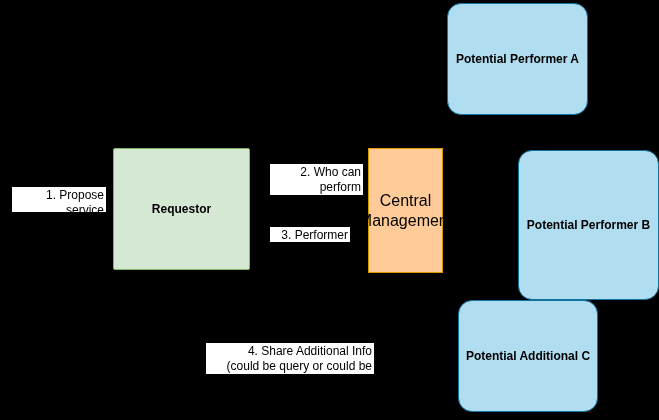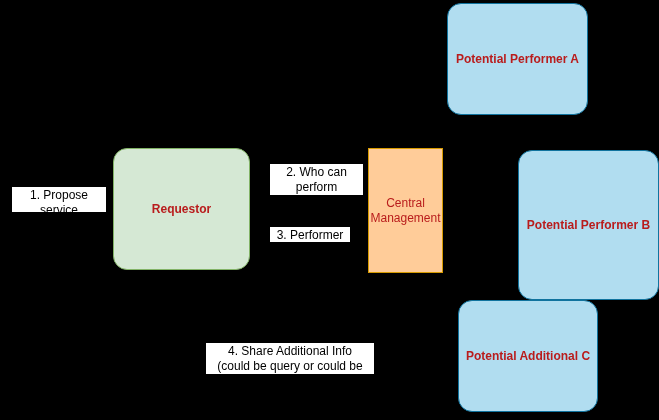--- a/index.html
+++ b/index.html
@@ -22,50 +22,50 @@
   
   .node {
     position: absolute;
     box-sizing: border-box;
     display: flex;
     align-items: center;
     justify-content: center;
     text-align: center;
     font-size: 12px;
     font-weight: bold;
-    color: #b91c1c;
+    color: #000000;
     line-height: 1.25;
   }
   .node.green {
     background: #d5e8d4;
     border: 1px solid #82b366;
-    border-radius: 14px;
+    border-radius: 2px;
   }
   .node.blue {
     background: #b1ddf0;
     border: 1px solid #10739e;
     border-radius: 14px;
   }
   .node.orange {
     background: #ffcc99;
     border: 1px solid #d79b00;
     border-radius: 0;
     font-weight: normal;
-    font-size: 12px;
+    font-size: 16px;
   }
 
   
   .edge-label {
     position: absolute;
     box-sizing: border-box;
     background: #ffffff;
     color: #000000;
     font-size: 12px;
     line-height: 1.22;
-    text-align: center;
+    text-align: right;
     white-space: pre-line;
     padding: 1px 2px;
   }
   svg.edges {
     position: absolute;
     left: 0;
     top: 0;
     width: 659px;
     height: 420px;
     pointer-events: none;

